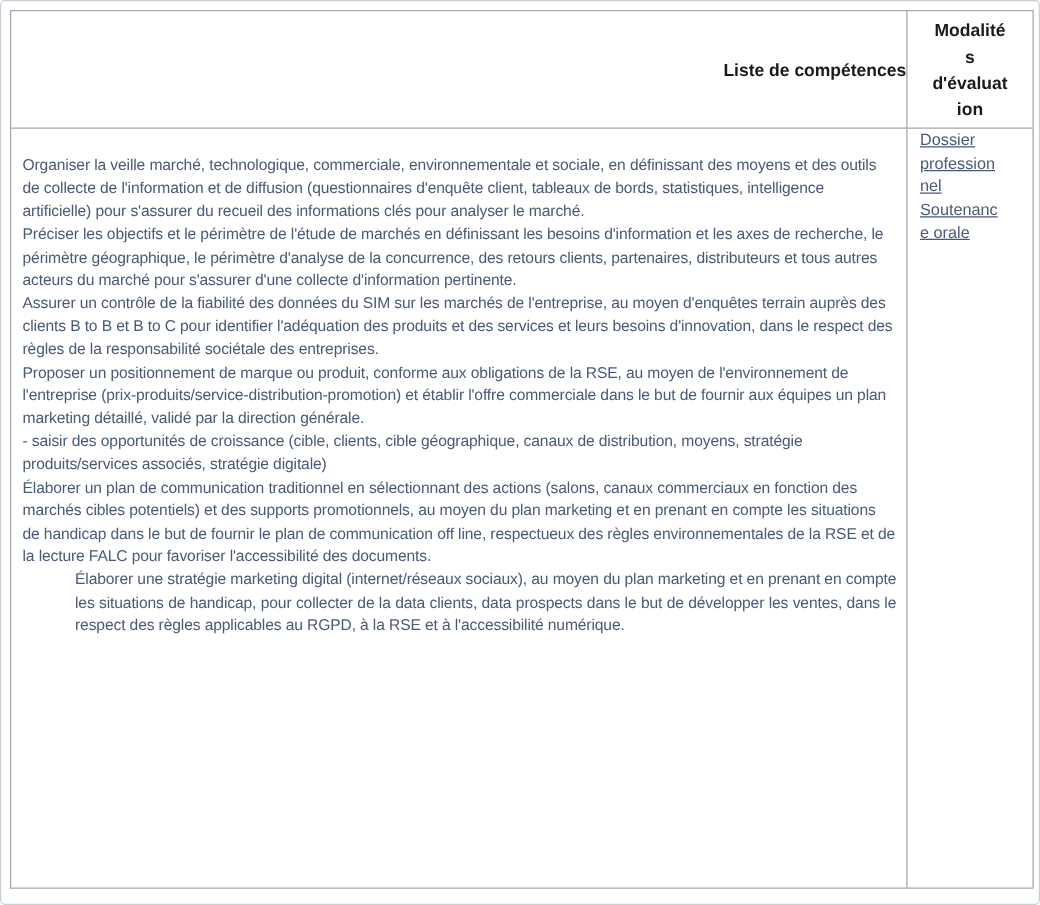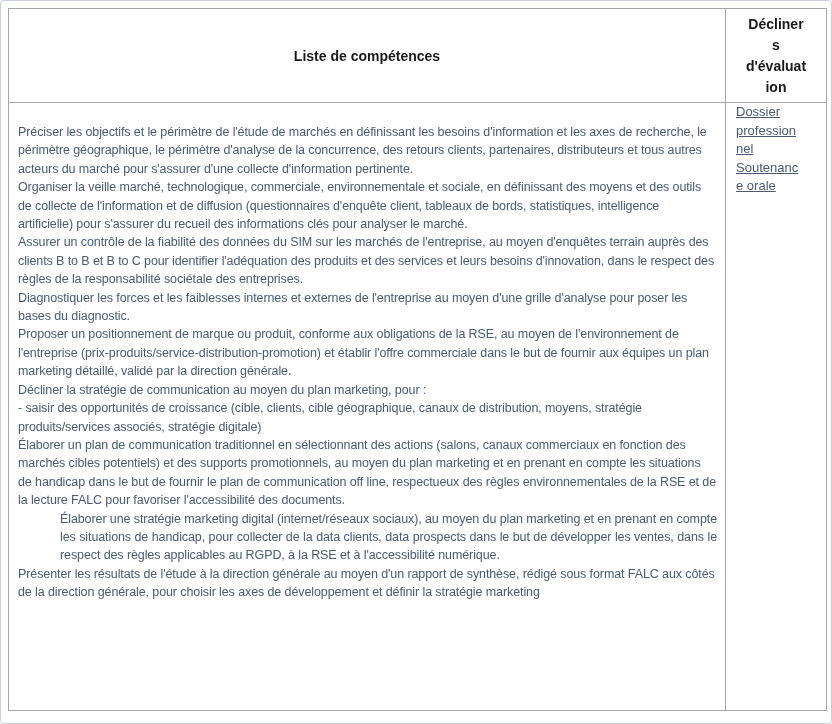--- a/index.html
+++ b/index.html
@@ -13,21 +13,21 @@
   html,body{width:832px;height:724px;background:var(--bg);
     font-family:"Liberation Sans", sans-serif;}
   .frame{position:absolute;left:0;top:0;width:832px;height:724px;
     border:1px solid var(--frame-border);border-radius:4px;background:var(--bg);}
   .doc-table{position:absolute;left:7px;top:7px;width:819px;height:703px;
     display:grid;grid-template-columns:1fr 100px;grid-template-rows:94px 1fr;
     border:1px solid var(--table-border);background:#fff;}
   .cell{overflow:hidden;}
   .b-right{border-right:1px solid var(--table-border);}
   .b-bottom{border-bottom:1px solid var(--table-border);}
-  .hdr-left{display:flex;align-items:center;justify-content:center;
+  .hdr-left{display:flex;align-items:center;justify-content:flex-end;
     font-weight:bold;font-size:14px;color:var(--header-text);}
   .hdr-right{display:flex;align-items:center;justify-content:center;text-align:center;
     font-weight:bold;font-size:14px;line-height:21px;color:var(--header-text);
     white-space:pre-line;padding:2px;}
   .body-left{padding:20px 8px 0 9px;color:var(--body-text);
     font-size:12.5px;line-height:18.4px;letter-spacing:-0.1px;}
   .body-left p{margin:0;}
   .body-left p.justify{text-align:justify;margin-left:42px;}
   .body-right{display:flex;align-items:flex-start;color:var(--body-text);
     font-size:13px;line-height:18.5px;padding-left:10px;white-space:pre-line;text-decoration:underline;}
@@ -36,38 +36,35 @@
 <body>
 
 <div class="frame">
   <div class="doc-table">
 
     <div class="cell b-right b-bottom hdr-left">
       <span>Liste de compétences</span>
     </div>
 
     <div class="cell b-bottom hdr-right">
-      <span>Décliner
+      <span>Modalité
 s
 d'évaluat
 ion</span>
     </div>
 
     <div class="cell b-right body-left">
 
-    <p class="">Préciser les objectifs et le périmètre de l'étude de marchés en définissant les besoins d'information et les axes de recherche, le périmètre géographique, le périmètre d'analyse de la concurrence, des retours clients, partenaires, distributeurs et tous autres acteurs du marché pour s'assurer d'une collecte d'information pertinente.</p>
-        <p class="">Organiser la veille marché, technologique, commerciale, environnementale et sociale, en définissant des moyens et des outils de collecte de l'information et de diffusion (questionnaires d'enquête client, tableaux de bords, statistiques, intelligence artificielle) pour s'assurer du recueil des informations clés pour analyser le marché.</p>
+    <p class="">Organiser la veille marché, technologique, commerciale, environnementale et sociale, en définissant des moyens et des outils de collecte de l'information et de diffusion (questionnaires d'enquête client, tableaux de bords, statistiques, intelligence artificielle) pour s'assurer du recueil des informations clés pour analyser le marché.</p>
+        <p class="">Préciser les objectifs et le périmètre de l'étude de marchés en définissant les besoins d'information et les axes de recherche, le périmètre géographique, le périmètre d'analyse de la concurrence, des retours clients, partenaires, distributeurs et tous autres acteurs du marché pour s'assurer d'une collecte d'information pertinente.</p>
         <p class="">Assurer un contrôle de la fiabilité des données du SIM sur les marchés de l'entreprise, au moyen d'enquêtes terrain auprès des clients B to B et B to C pour identifier l'adéquation des produits et des services et leurs besoins d'innovation, dans le respect des règles de la responsabilité sociétale des entreprises.</p>
-        <p class="">Diagnostiquer les forces et les faiblesses internes et externes de l'entreprise au moyen d'une grille d'analyse pour poser les bases du diagnostic.</p>
         <p class="">Proposer un positionnement de marque ou produit, conforme aux obligations de la RSE, au moyen de l'environnement de l'entreprise (prix-produits/service-distribution-promotion) et établir l'offre commerciale dans le but de fournir aux équipes un plan marketing détaillé, validé par la direction générale.</p>
-        <p class="">Décliner la stratégie de communication au moyen du plan marketing, pour :</p>
         <p class="">- saisir des opportunités de croissance (cible, clients, cible géographique, canaux de distribution, moyens, stratégie produits/services associés, stratégie digitale)</p>
         <p class="">Élaborer un plan de communication traditionnel en sélectionnant des actions (salons, canaux commerciaux en fonction des marchés cibles potentiels) et des supports promotionnels, au moyen du plan marketing et en prenant en compte les situations de handicap dans le but de fournir le plan de communication off line, respectueux des règles environnementales de la RSE et de la lecture FALC pour favoriser l'accessibilité des documents.</p>
         <p class="justify">Élaborer une stratégie marketing digital (internet/réseaux sociaux), au moyen du plan marketing et en prenant en compte les situations de handicap, pour collecter de la data clients, data prospects dans le but de développer les ventes, dans le respect des règles applicables au RGPD, à la RSE et à l'accessibilité numérique.</p>
-        <p class="">Présenter les résultats de l'étude à la direction générale au moyen d'un rapport de synthèse, rédigé sous format FALC aux côtés de la direction générale, pour choisir les axes de développement et définir la stratégie marketing</p>
       </div>
 
     <div class="cell body-right">
       <span>Dossier
 profession
 nel
 Soutenanc
 e orale</span>
     </div>
 

